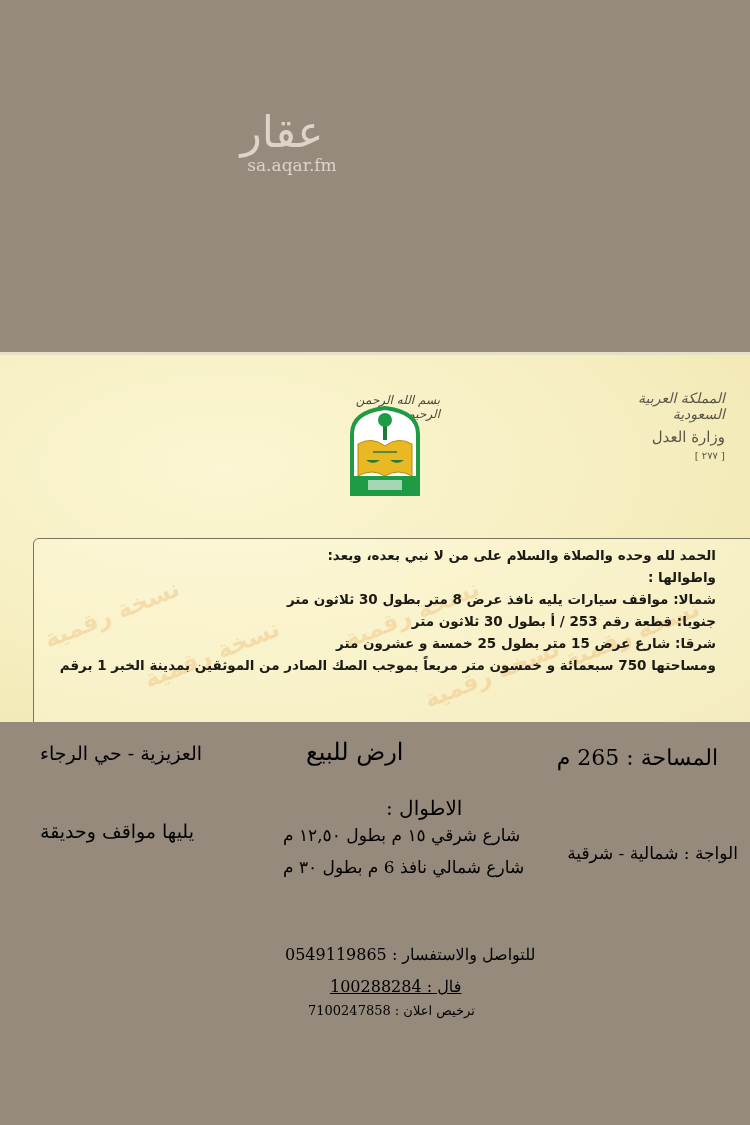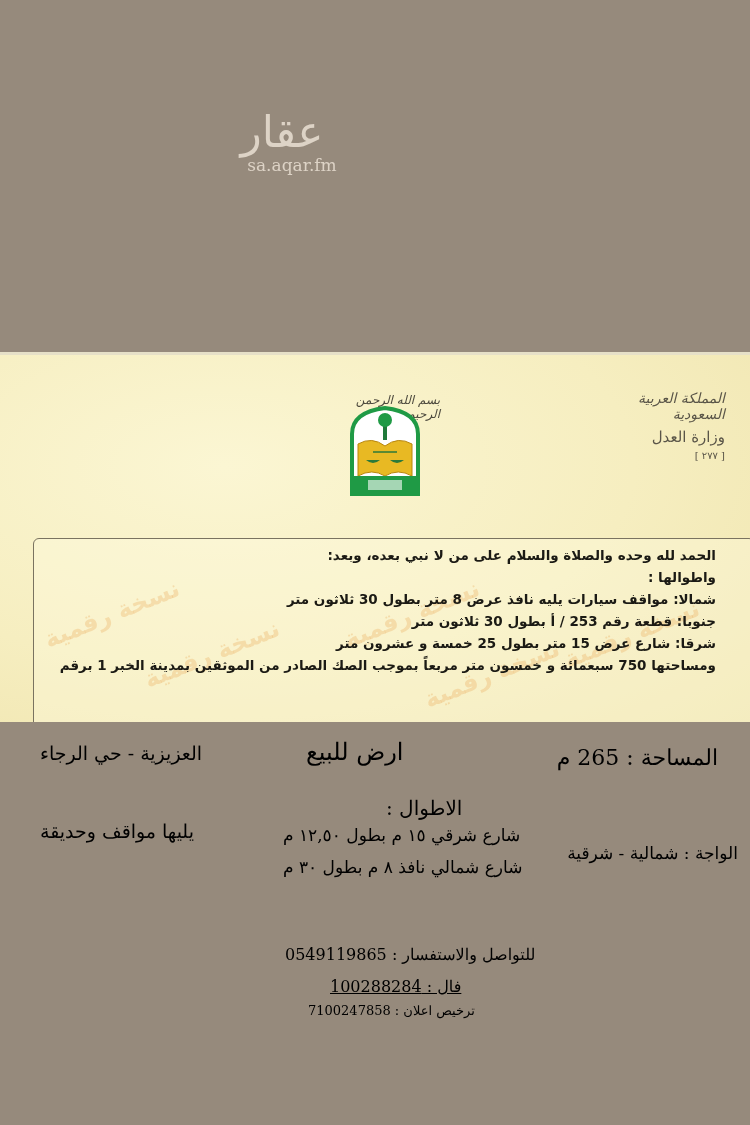--- a/index.html
+++ b/index.html
@@ -93,18 +93,18 @@
   <div>ومساحتها 750 سبعمائة و خمسون متر مربعاً بموجب الصك الصادر من الموثقين بمدينة الخبر 1 برقم</div>
 </div>
 
 <div class="ad"></div>
 
 <div class="t title">ارض للبيع</div>
 <div class="t area">المساحة : 265 م</div>
 <div class="t loc">العزيزية - حي الرجاء</div>
 <div class="t lengths-h">الاطوال :</div>
 <div class="t len1">شارع شرقي ١٥ م بطول ١٢,٥٠ م</div>
-<div class="t len2">شارع شمالي نافذ ٨ م بطول ٣٠ م</div>
+<div class="t len2">شارع شمالي نافذ 6 م بطول ٣٠ م</div>
 <div class="t facade">الواجة : شمالية - شرقية</div>
 <div class="t near">يليها مواقف وحديقة</div>
 <div class="t contact">للتواصل والاستفسار : 0549119865</div>
 <div class="t fal">فال : 100288284</div>
 <div class="t license">ترخيص اعلان : 7100247858</div>
 
 </body></html>

